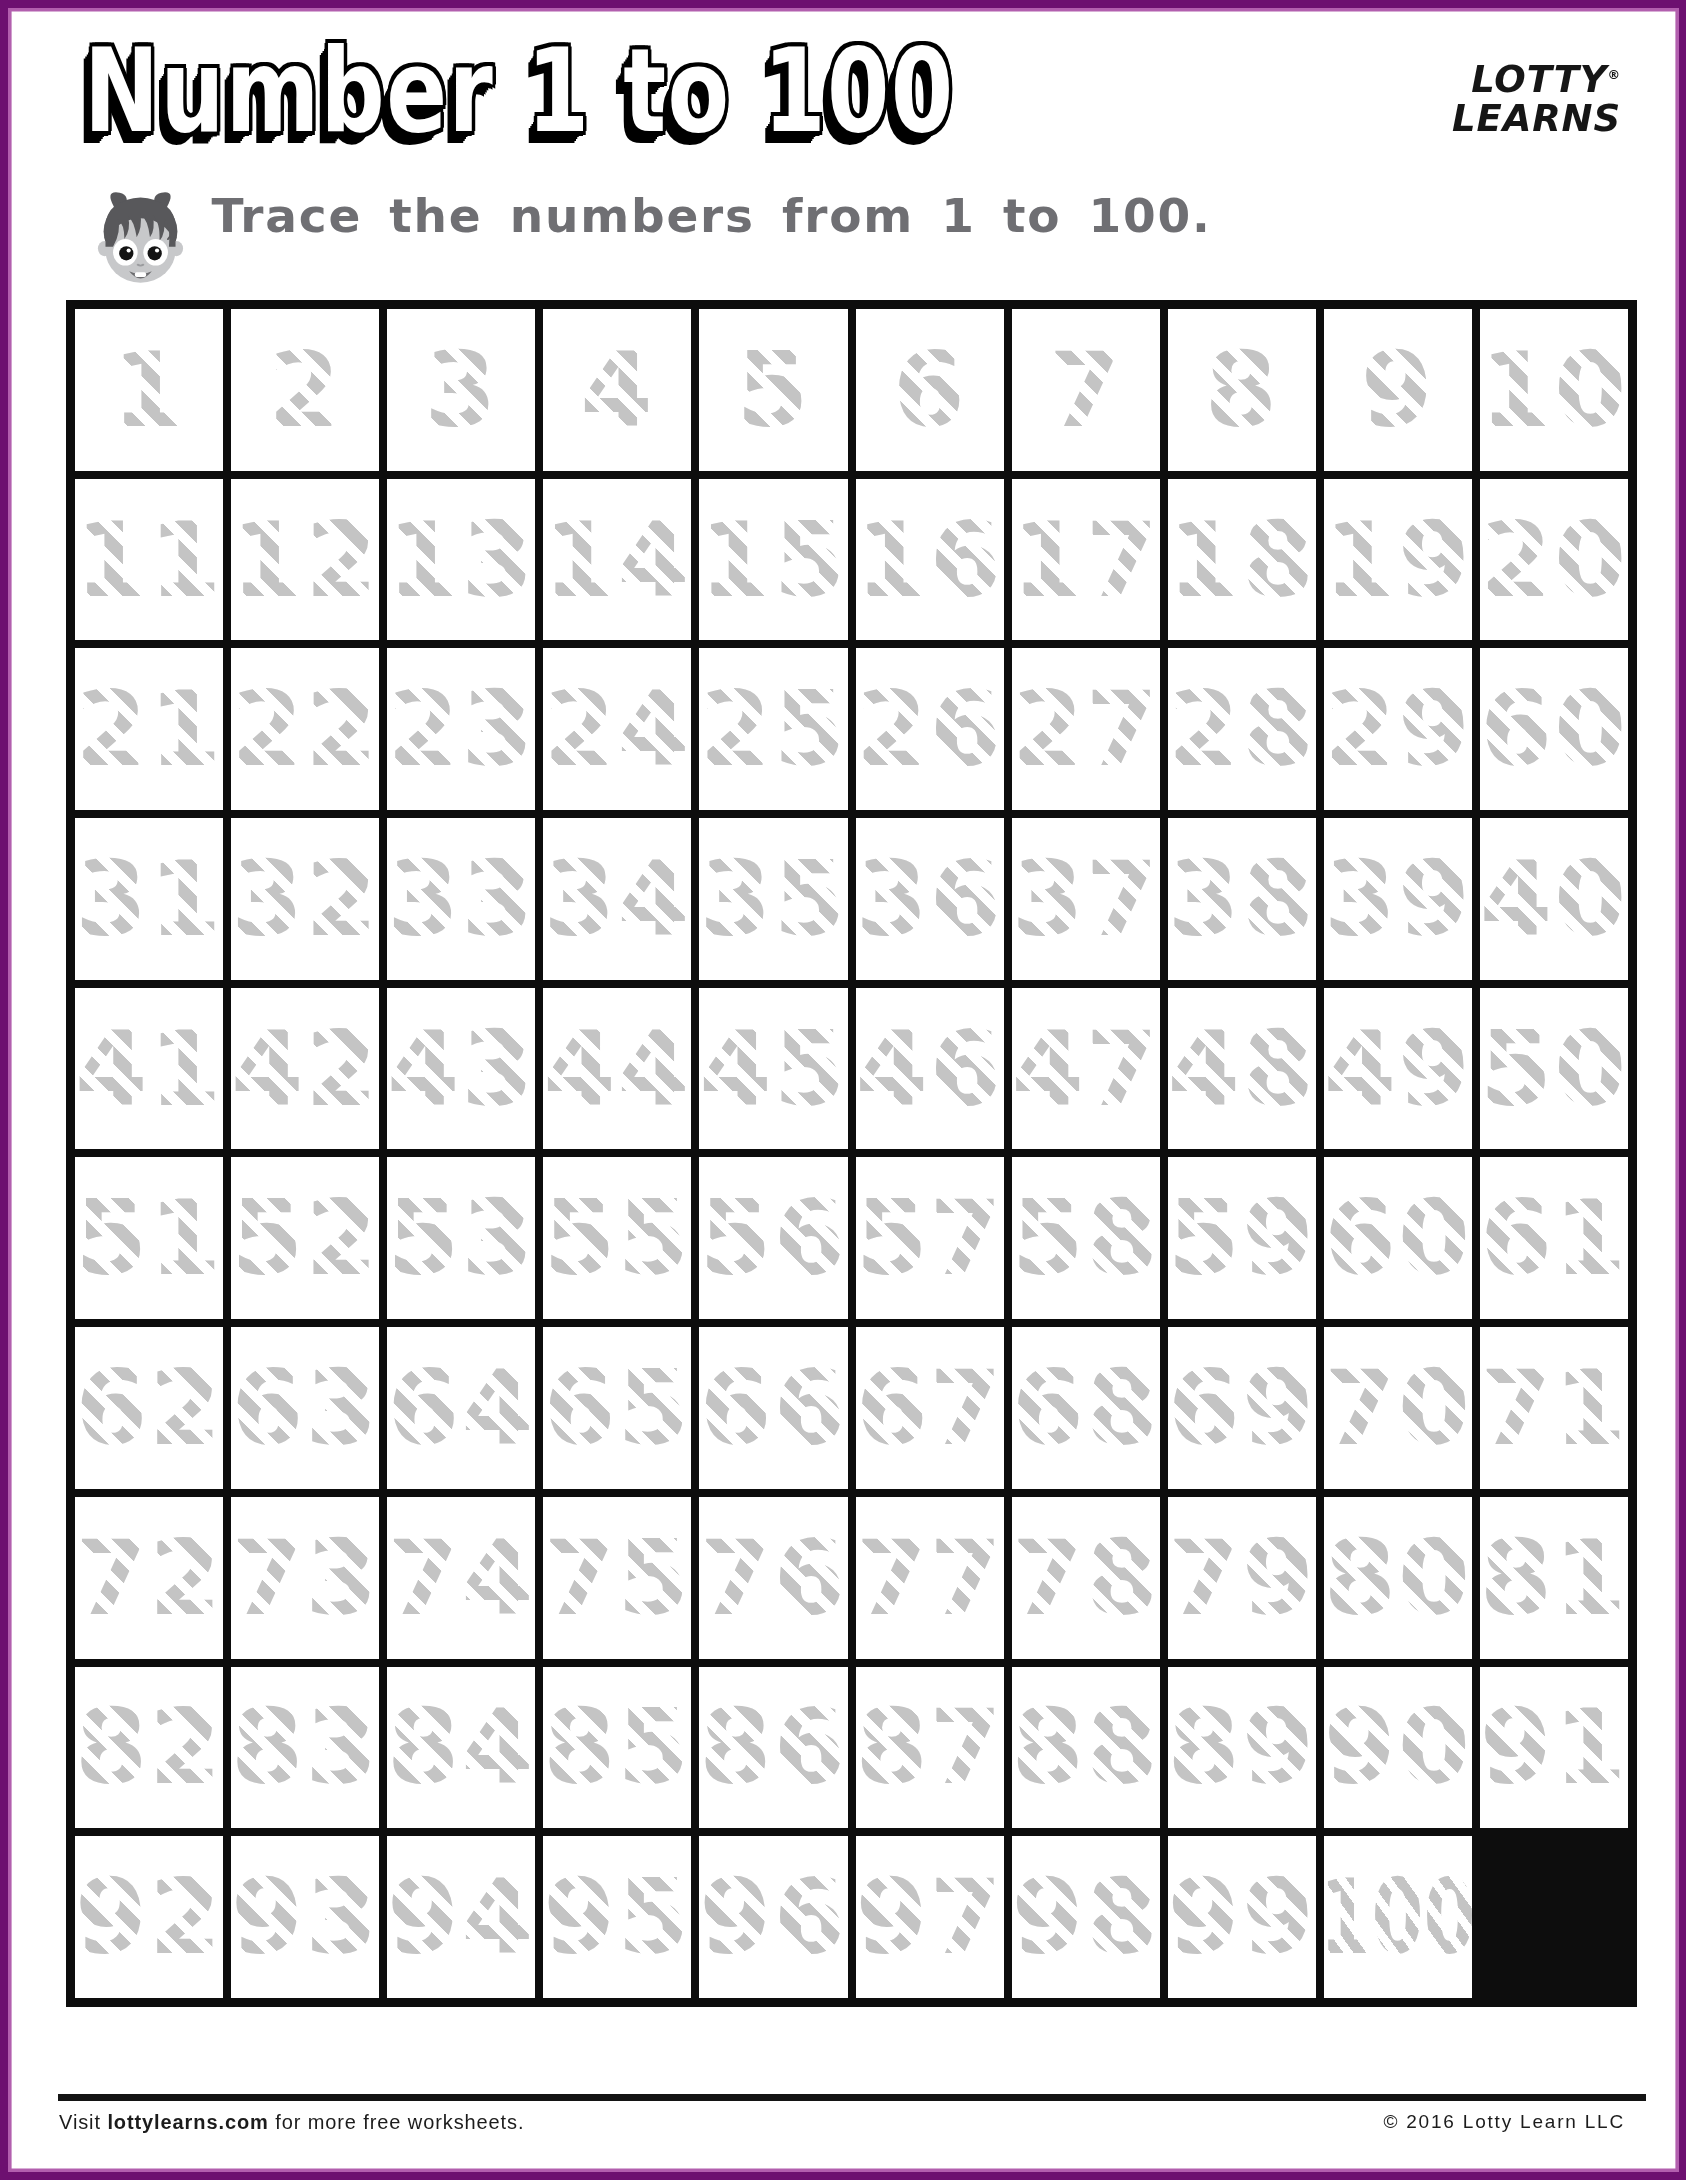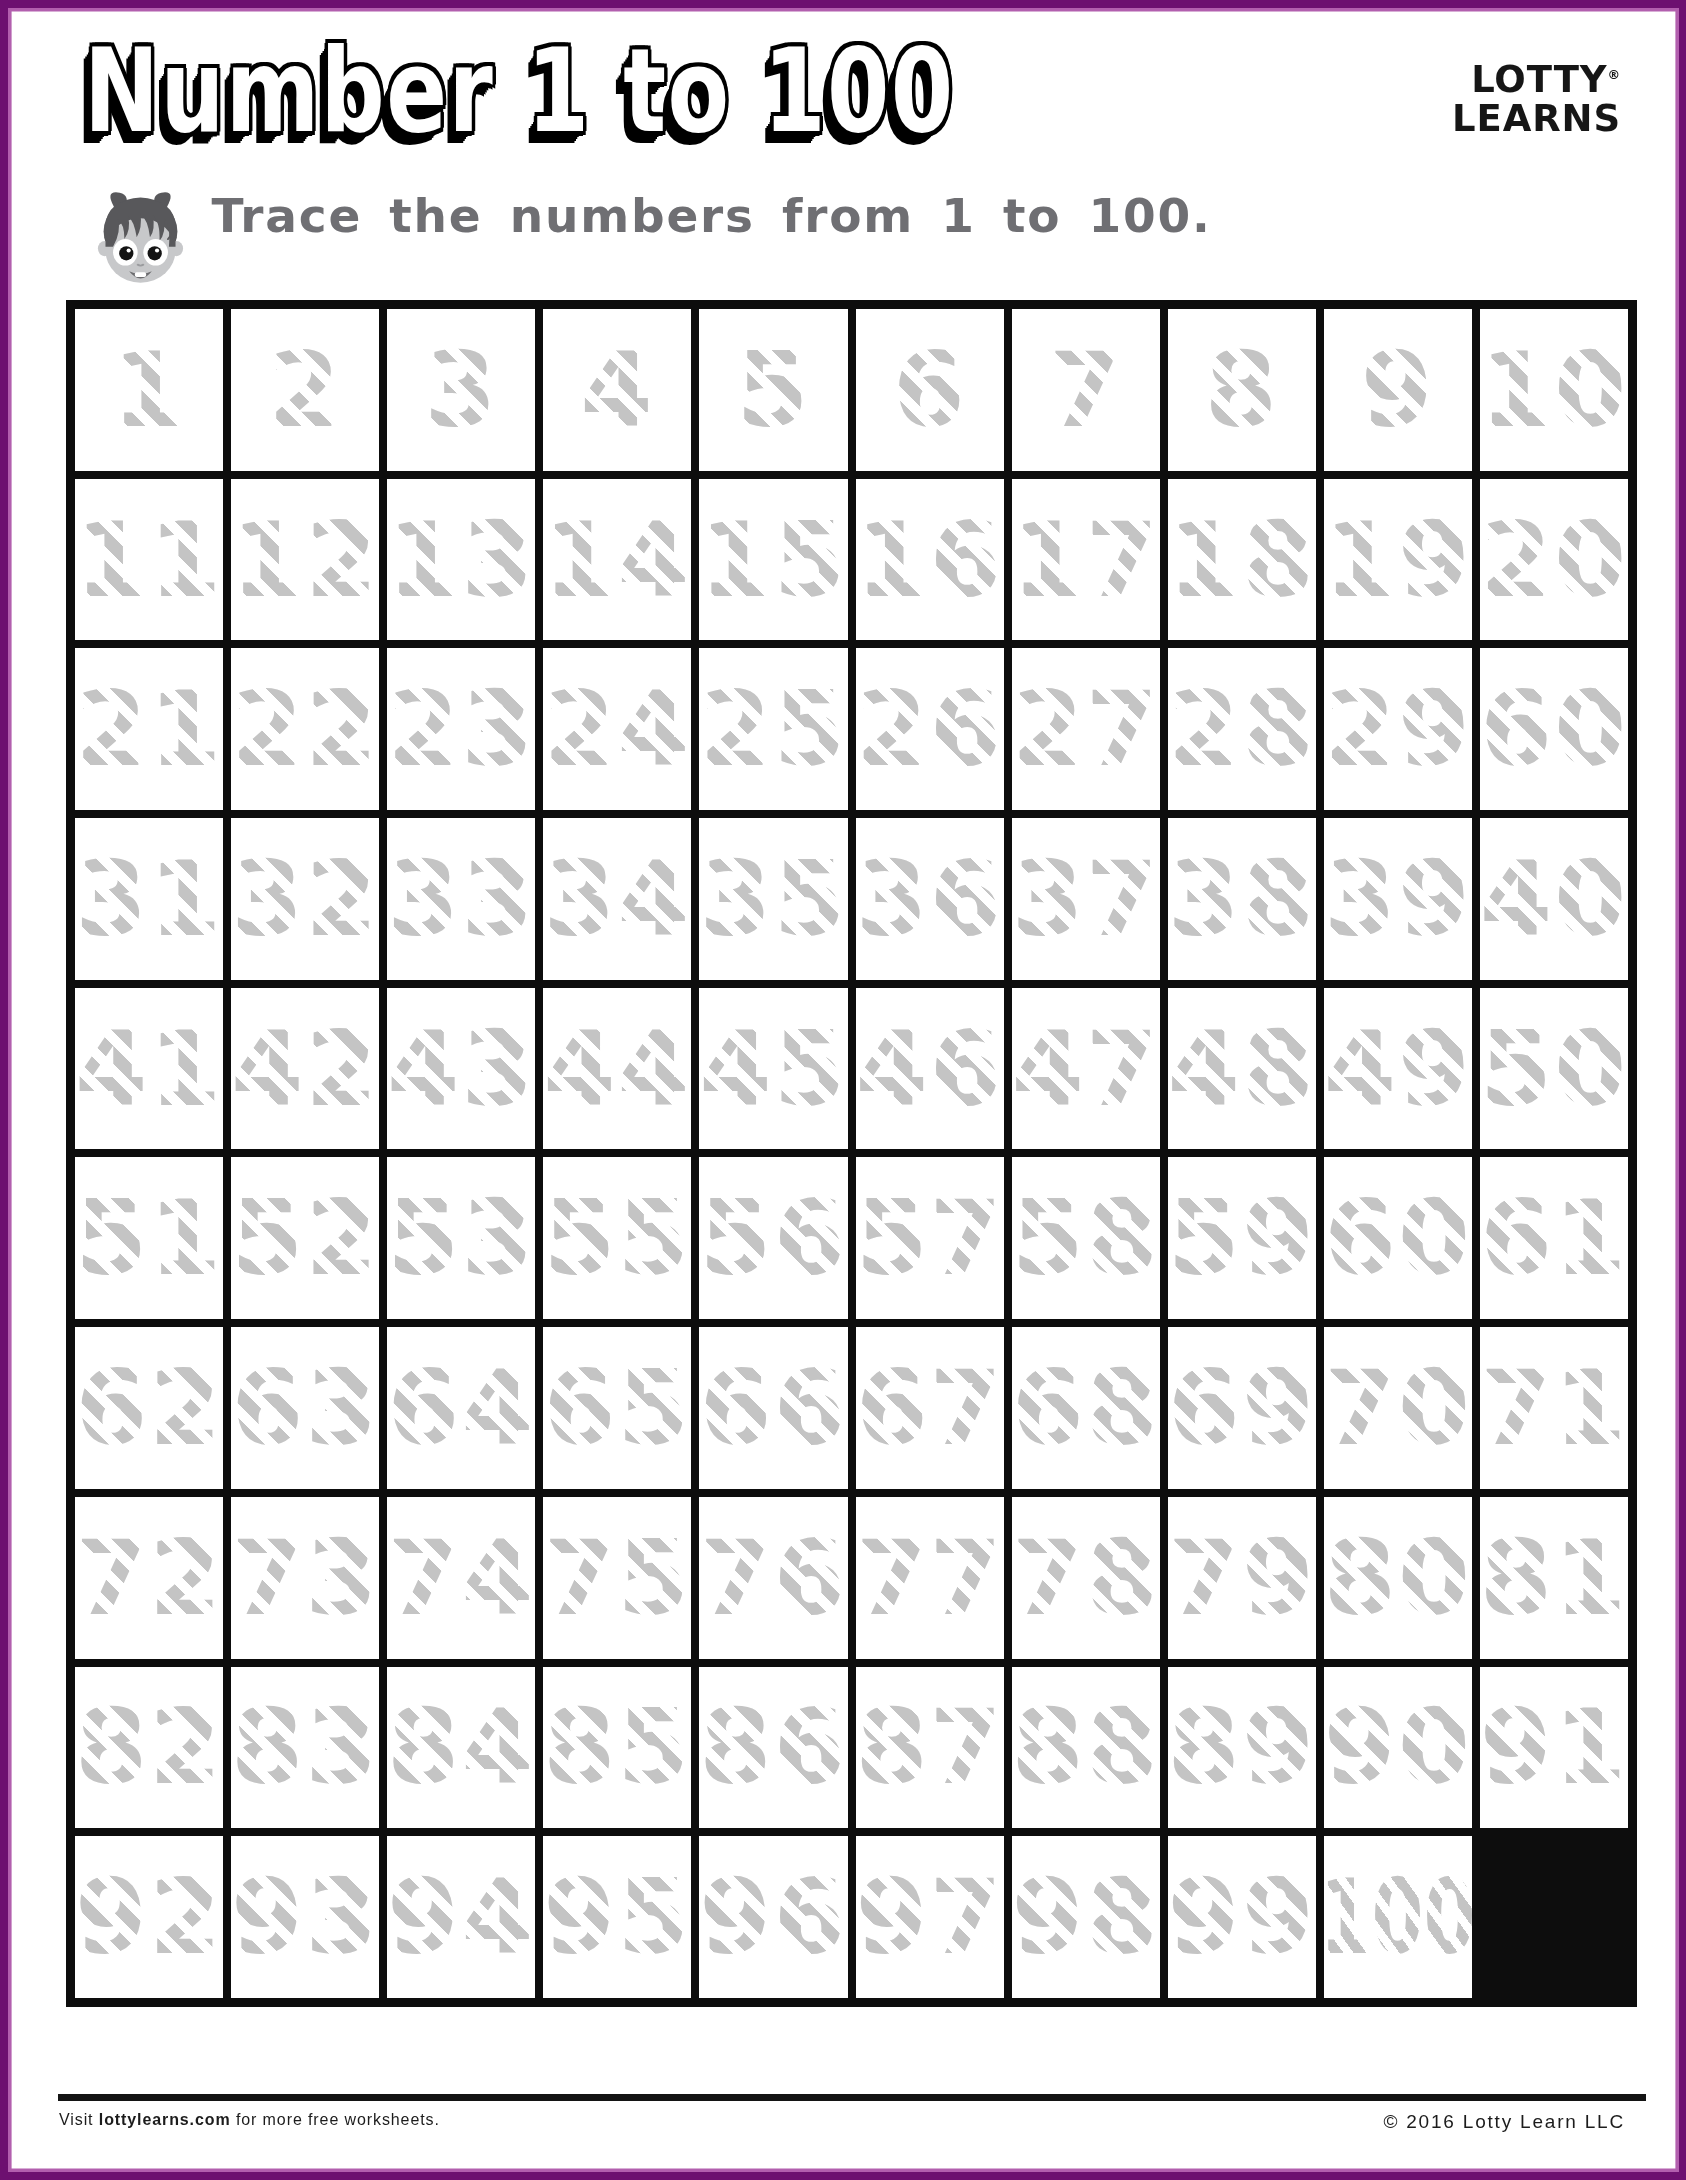--- a/index.html
+++ b/index.html
@@ -23,21 +23,21 @@
     text-shadow:
       -4.5px 0 #000, 4.5px 0 #000, 0 -4.5px #000, 0 4.5px #000,
       -3.6px -3.6px #000, 3.6px -3.6px #000, -3.6px 3.6px #000, 3.6px 3.6px #000,
       -10.8px 11.7px #000, -9px 10px #000, -7.2px 8px #000, -5.4px 6.3px #000;
   }
 
   
   .logo {
     position:absolute; right:58px; top:47px; text-align:right;
     font-weight:900; font-size:37px; line-height:39px;
-    letter-spacing:0.9px; color:#161616;
+    letter-spacing:0.9px; color:#161616;font-style:italic;
   }
   .logo sup { font-size:12.6px; vertical-align:super; }
 
   
   .instruction-row {
     position:absolute; left:83px; top:180px;
     display:flex; align-items:flex-start; gap:21.6px;
   }
   .girl-icon { width:99px; height:106px; display:block; }
   .instruction {
@@ -67,21 +67,21 @@
   }
   .trace.d3 { transform:scaleX(.72); letter-spacing:0; }
 
   
   .footer-line {
     position:absolute; left:50px; top:2086px;
     width:1588px; height:7.2px; background:#141414;
   }
   .footer-left {
     position:absolute; left:51px; top:2103px;
-    font-size:16px; color:#1c1c1c; letter-spacing:0.9px;
+    font-size:20px; color:#1c1c1c; letter-spacing:0.9px;
     font-family:"Liberation Sans", sans-serif; white-space:nowrap;
   }
   .footer-left .link { font-weight:bold; }
   .footer-right {
     position:absolute; right:54px; top:2103px;
     font-size:19px; color:#1c1c1c; letter-spacing:1.8px;
     font-family:"Liberation Sans", sans-serif; white-space:nowrap;
   }
 </style>
 </head>

